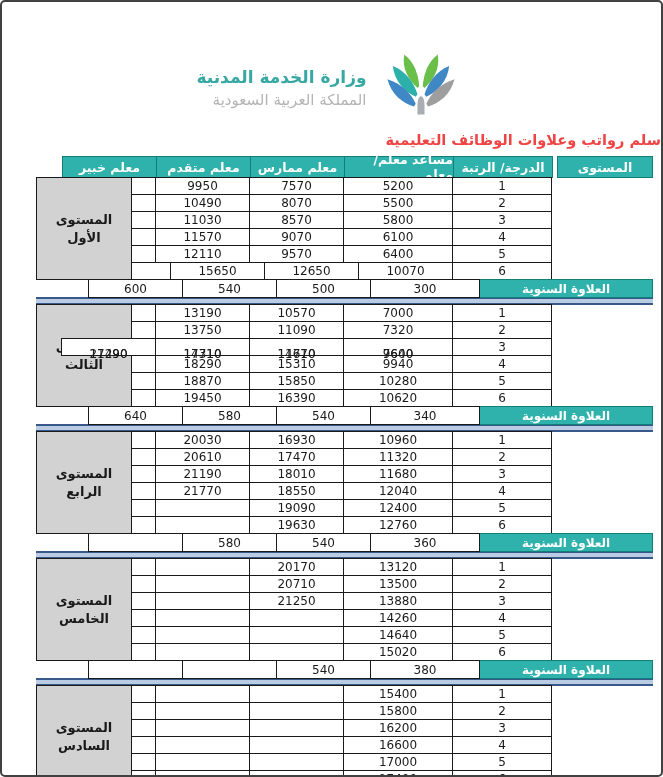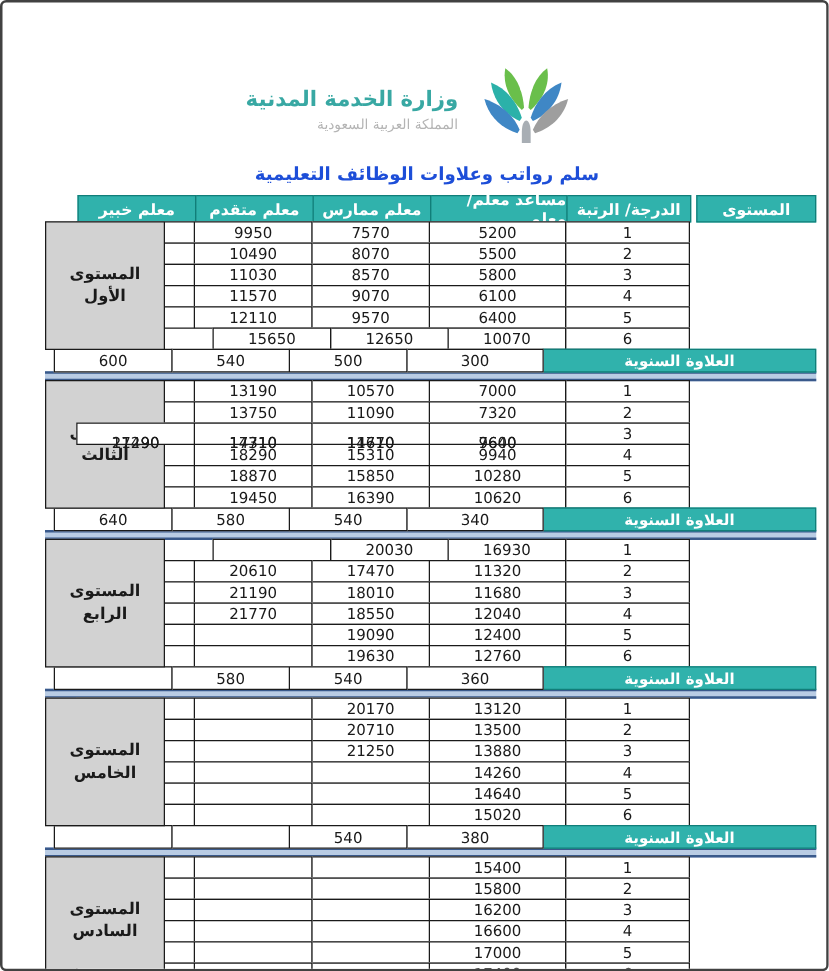--- a/index.html
+++ b/index.html
@@ -4,22 +4,22 @@
 <style>
   html,body{margin:0;padding:0;background:#fff;}
   body{font-family:"DejaVu Sans","Liberation Sans",sans-serif;}
   .page{width:663px;height:777px;box-sizing:border-box;border:2px solid #414141;
         border-radius:5px;background:#fff;overflow:hidden;direction:rtl;position:relative;}
   
   .brand{display:flex;justify-content:center;align-items:center;gap:4px;padding-top:8px;height:76px;margin-top:40px;}
   .logo-mark{width:100px;height:74px;flex:0 0 auto;}
   .brand-text{text-align:right;padding-left:4px;}
   .ministry-name{color:#38a8a3;font-size:17px;font-weight:bold;line-height:1.25;}
-  .country-name{color:#b4b4b4;font-size:11px;letter-spacing:1.5px;margin-top:2px;}
-  .doc-title{text-align:center;color:#1d4ed8;font-weight:bold;font-size:14.5px;margin-top:6px;height:20px;padding-left:20px;}
+  .country-name{color:#b4b4b4;font-size:15px;letter-spacing:1.5px;margin-top:2px;}
+  .doc-title{color:#ef4444;font-weight:bold;font-size:14.5px;margin-top:6px;height:20px;padding-left:20px;}
   
   .table-wrap{width:617px;margin:4px 8px 0 auto;}
   .head-row{display:flex;height:22px;}
   .hcell{box-sizing:border-box;background:#30b2ac;border:1px solid #117e79;color:#fff;
          font-weight:bold;font-size:12.5px;display:flex;align-items:center;justify-content:center;}
   .hcell + .hcell{margin-inline-start:-1px;}
   .hcell.h-degree{margin-inline-start:4px;}
   .w-level{width:96px}.w-degree{width:100px}.w-assist{width:110px}
   .w-pract{width:95px}.w-adv{width:95px}.w-exp{width:95px}.w-allow{width:201px}
   .section{position:relative;margin-top:-1px;}
@@ -27,21 +27,21 @@
               border:1px solid #1a1a1a;box-sizing:border-box;display:flex;align-items:center;
               justify-content:center;font-size:13px;font-weight:600;color:#1a1a1a;
               white-space:pre-line;text-align:center;line-height:1.35;}
   .row{display:flex;margin-inline-start:101px;}
   .row + .row{margin-top:-1px;}
   .cell{box-sizing:border-box;height:18px;border:1px solid #1a1a1a;background:#fff;color:#1a1a1a;
         display:flex;align-items:center;justify-content:center;font-size:12px;}
   .cell + .cell{margin-inline-start:-1px;}
   .allowance-row{margin-inline-start:0;}
   .allowance-row .cell{height:19px;}
-  .allowance-label{width:219px;background:#30b2ac;border-color:#117e79;color:#fff;
+  .allowance-label{width:174px;background:#30b2ac;border-color:#117e79;color:#fff;
                    font-size:12px;font-weight:600;}
   .cell.overlap{position:relative;}
   .cell.overlap span{position:absolute;inset:0;display:flex;align-items:center;justify-content:center;margin-top:13px;}
   .sep{width:617px;height:8px;box-sizing:border-box;background:#b9cce4;
        border-top:2px solid #39598b;border-bottom:2px solid #39598b;margin-top:-1px;}
 </style>
 </head>
 <body>
 
 <div class="page">
@@ -191,20 +191,21 @@
             <div class="cell w-adv">580</div>
             <div class="cell w-exp">640</div>
           </div>
         </div>
         <div class="sep"></div>
         <div class="section">
           <div class="level-cell">المستوى
 الرابع</div>
           <div class="row">
             <div class="cell w-degree">1</div>
+            <div class="cell w-assist">10960</div>
             <div class="cell w-pract">16930</div>
             <div class="cell w-adv">20030</div>
             <div class="cell w-exp"></div>
           </div>
           <div class="row">
             <div class="cell w-degree">2</div>
             <div class="cell w-assist">11320</div>
             <div class="cell w-pract">17470</div>
             <div class="cell w-adv">20610</div>
             <div class="cell w-exp"></div>

